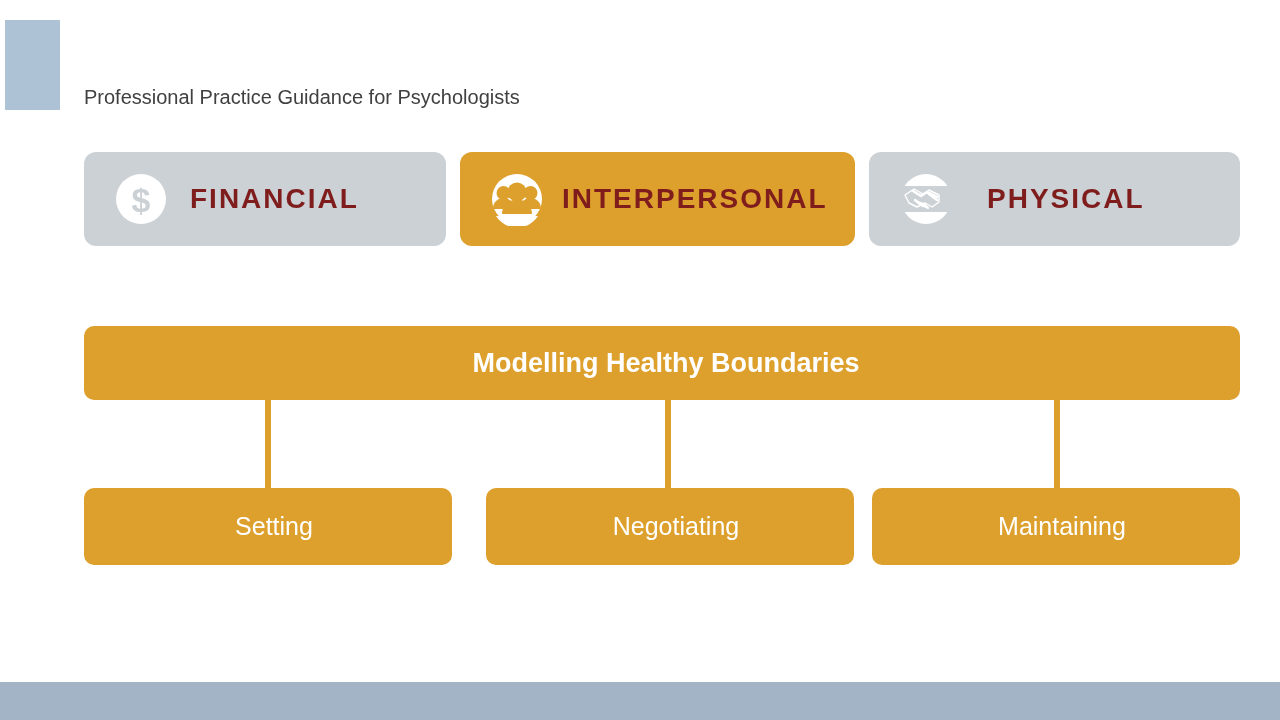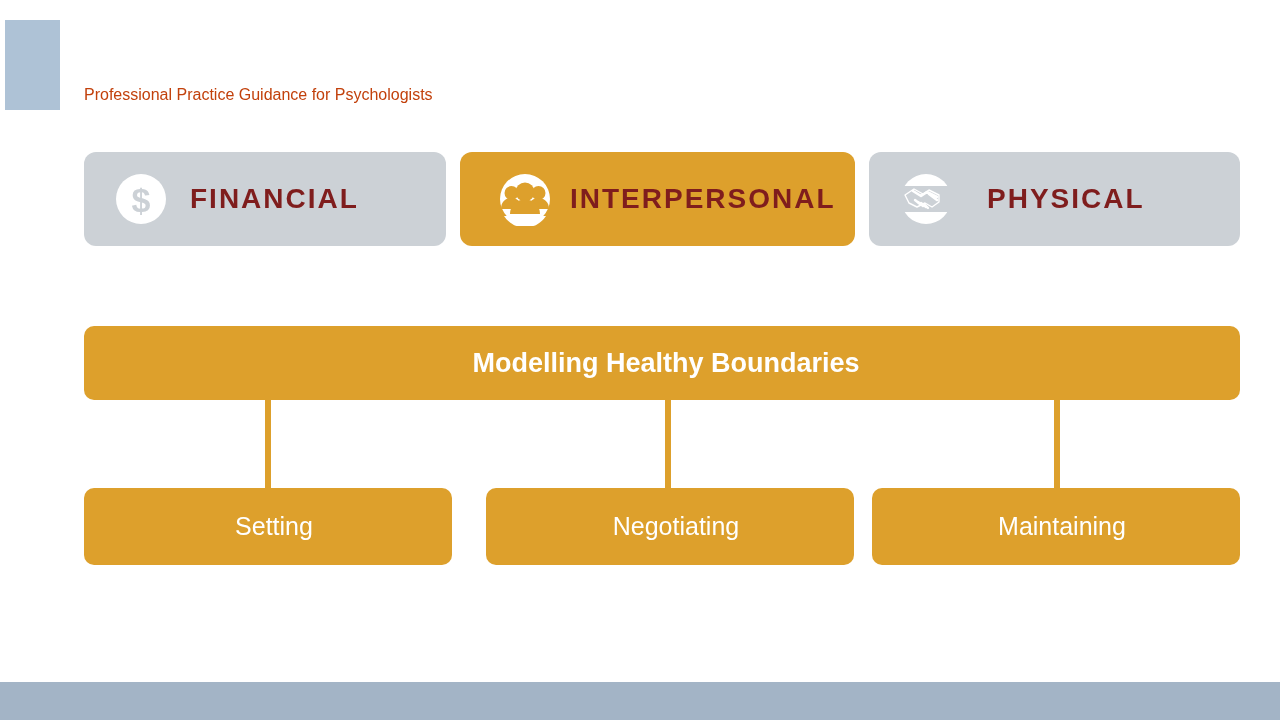--- a/index.html
+++ b/index.html
@@ -16,33 +16,33 @@
     position:absolute; left:5px; top:20px; width:55px; height:90px;
     background:#aec2d6;
   }
   .page-title {
     position:absolute; left:84px; top:28px;
     font-size:38px; font-weight:bold; letter-spacing:-0.3px;
     color:#3d6e99; white-space:nowrap;
   }
   .page-subtitle {
     position:absolute; left:84px; top:86px;
-    font-size:16px; font-weight:normal; color:#c2410c;
+    font-size:20px; font-weight:normal; color:#404040;
     white-space:nowrap;
   }
 
   
   .pill-row { position:absolute; left:0; top:152px; width:1280px; height:94px; }
   .pill {
     position:absolute; top:0; height:94px;
     border-radius:12px;
     display:flex; align-items:center;
   }
   .pill.inactive { background:#ccd1d6; }
-  .pill.active   { background:#dda02c;padding-left:8px; }
+  .pill.active   { background:#dda02c; }
   .pill-icon {
     width:54px; height:54px; margin-left:30px; flex:0 0 auto;
     display:block;
   }
   .pill-label {
     margin-left:22px;
     font-size:28px; font-weight:bold; letter-spacing:2px;
     color:#7f1d1d; white-space:nowrap;
   }
   #pill-0 { left:84px;  width:362px; }

